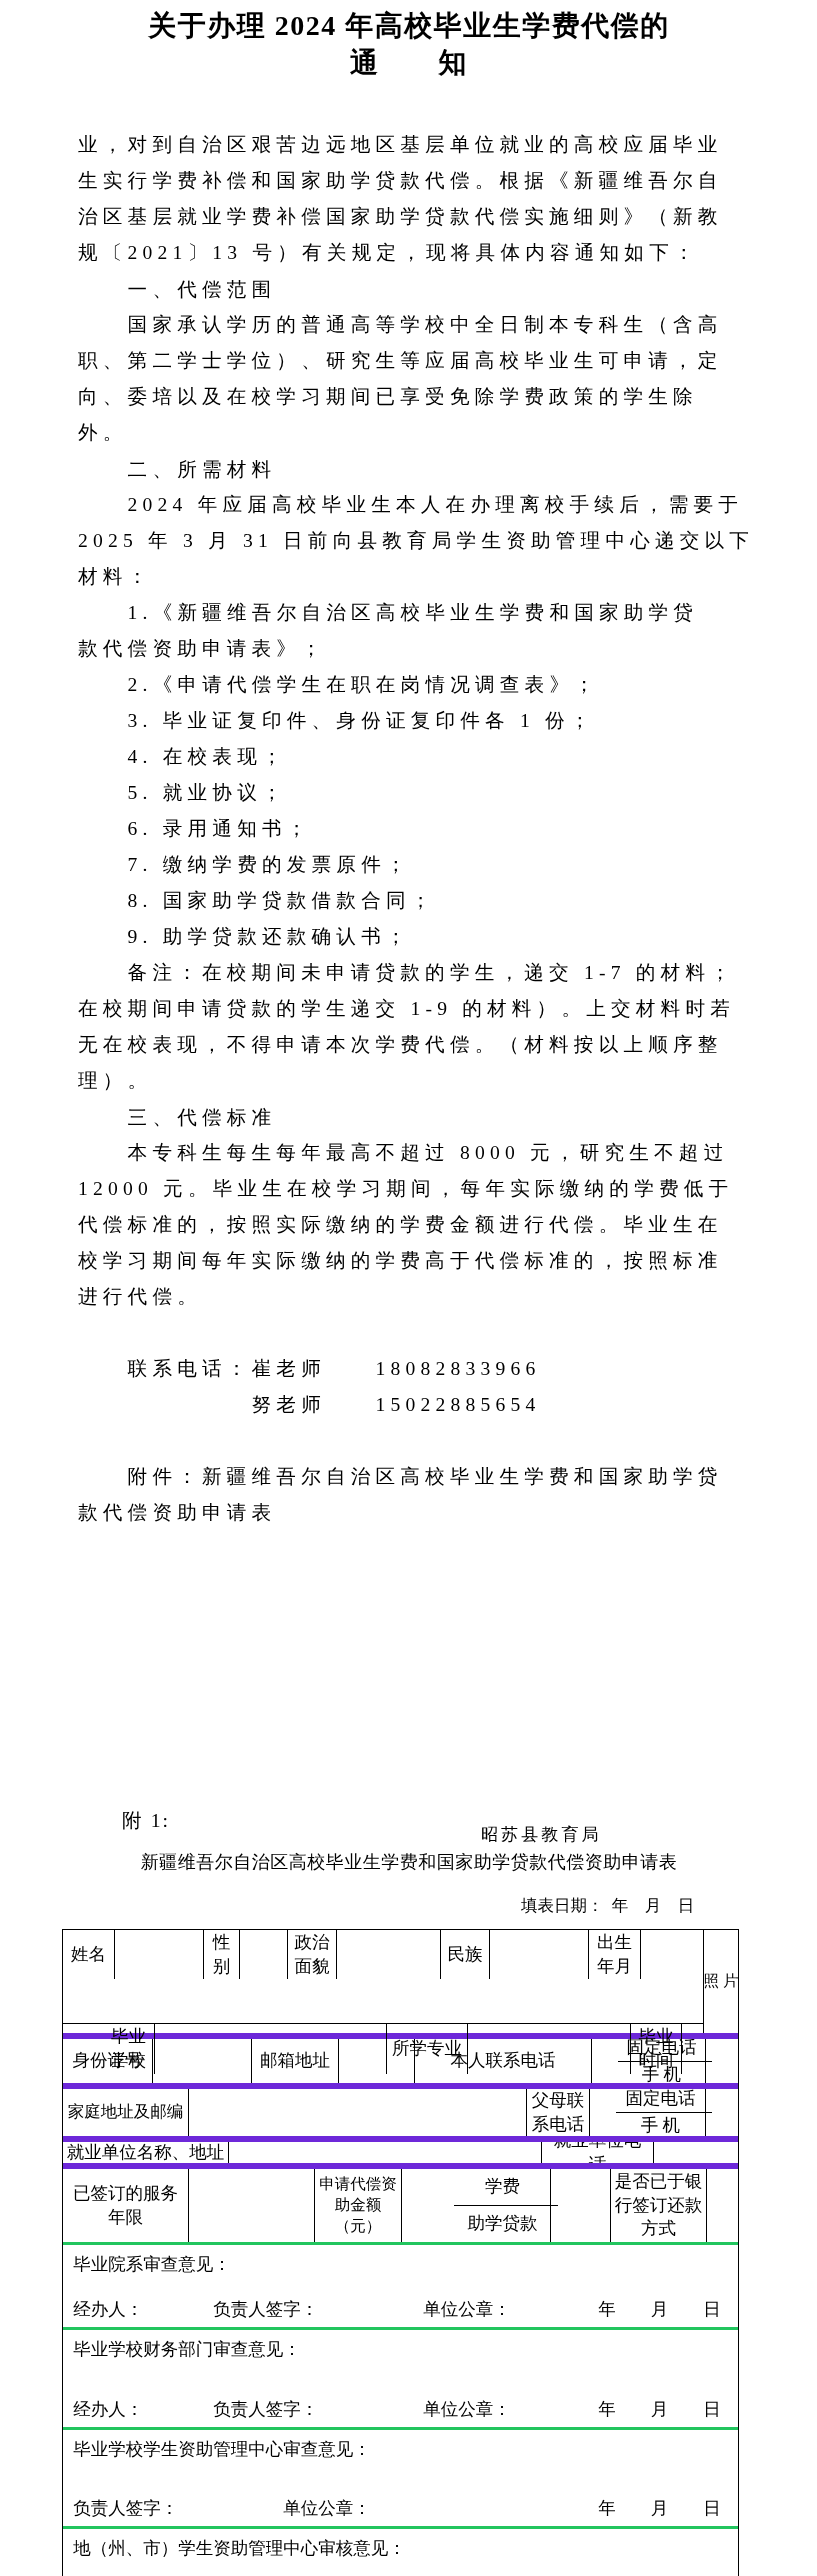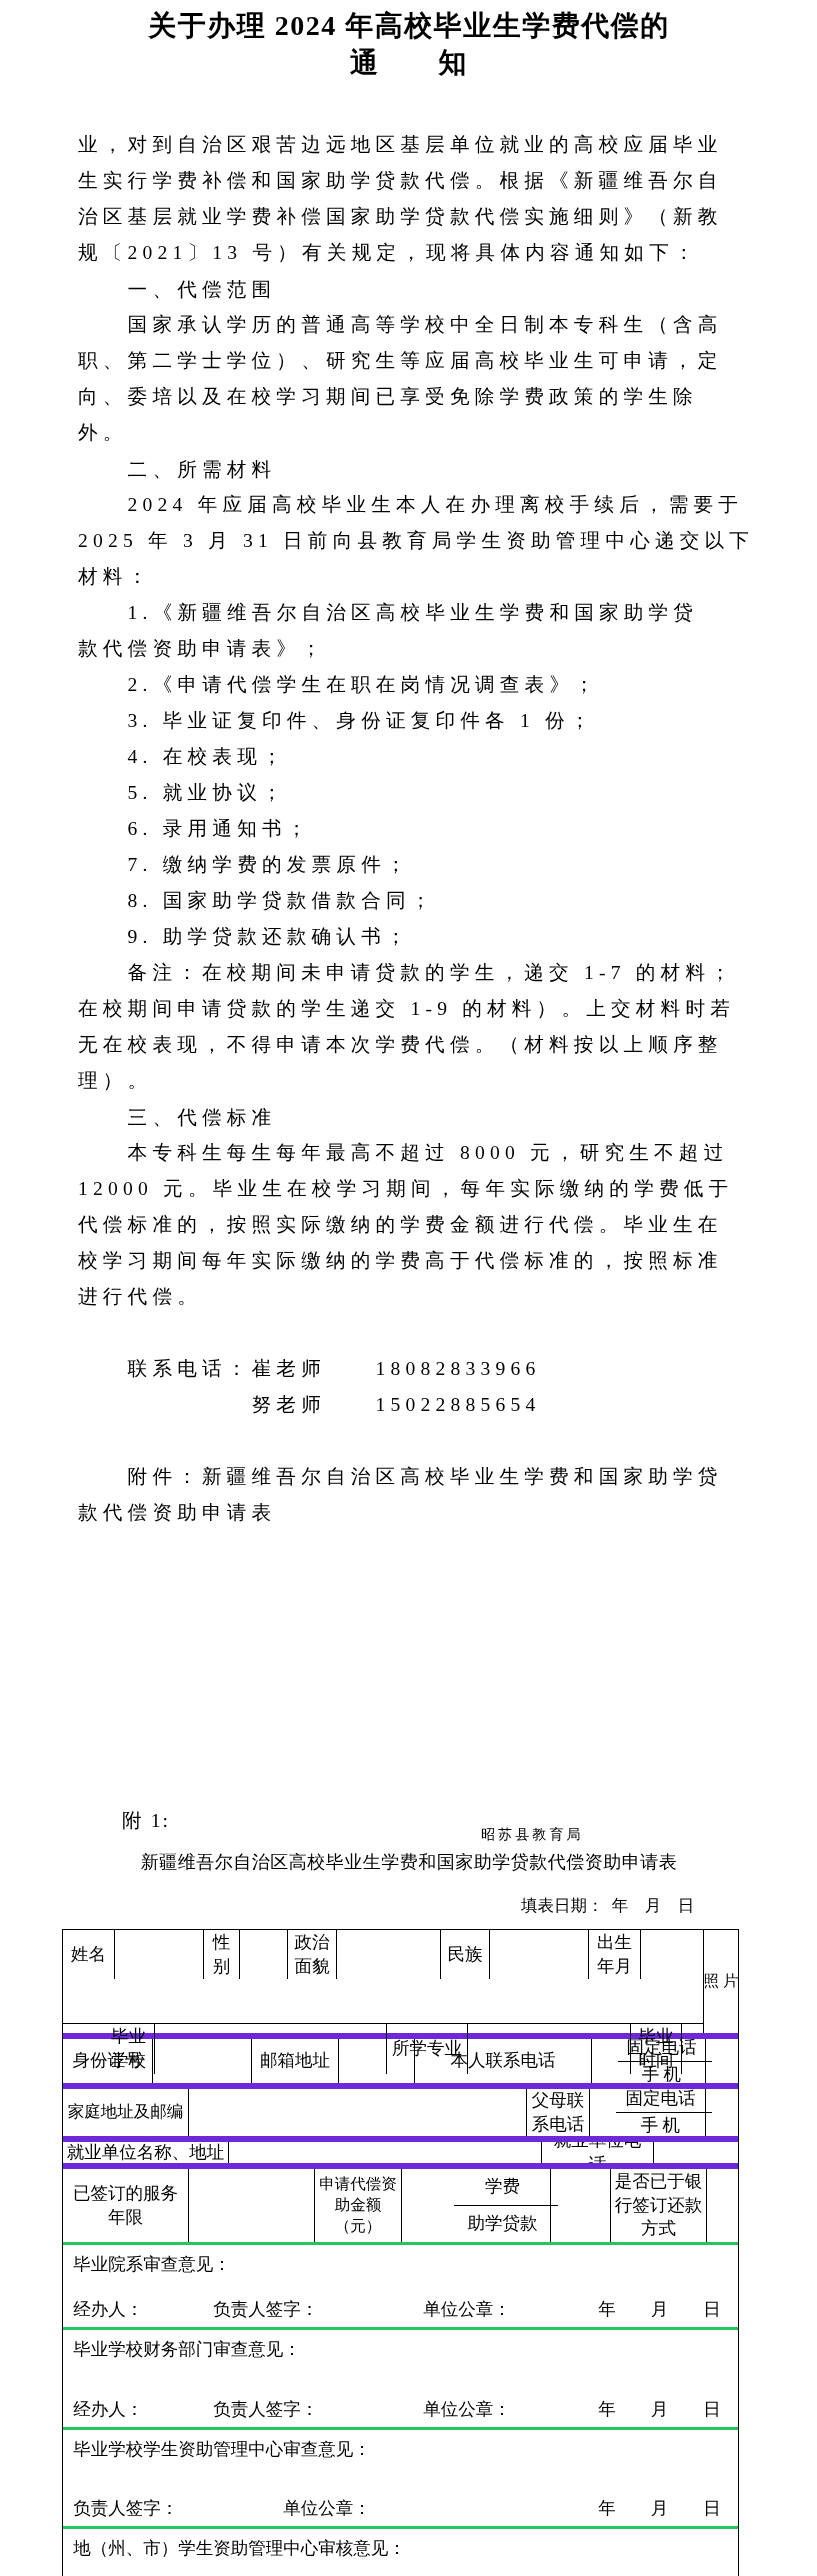--- a/index.html
+++ b/index.html
@@ -9,21 +9,21 @@
   }
   .abs { position:absolute; }
 
   
   .doc-title { left:0; top:7.2px; width:100%; text-align:center;
     font-weight:bold; font-size:28px; line-height:37px; letter-spacing:1.5px; }
   .notice-body { left:78px; top:127px; width:701px; }
   .bline { height:36px; line-height:36px; font-size:19.6px; letter-spacing:5.2px; white-space:pre; }
   .bhead { font-family:"Liberation Sans","DejaVu Sans",sans-serif; font-weight:normal; }
 
-  .sig { left:481px; top:1732px; font-size:14px; line-height:41px; letter-spacing:3.1px; white-space:pre; }
+  .sig { left:481px; top:1732px; font-size:17px; line-height:41px; letter-spacing:3.1px; white-space:pre; }
 
   .att-label { font-size:19.6px; letter-spacing:2.1px; white-space:pre; }
   #att1-label { left:122px; top:1807px; }
   #att1-title { left:0; top:1850px; width:100%; text-align:center; font-size:18px; letter-spacing:0.5px; }
   #att1-date { left:521px; top:1895px; font-size:16.5px; white-space:pre; }
 
   
   .ftable { border:1.5px solid #000; box-sizing:border-box; background:#fff; }
   #table1 { left:62px; top:1929px; width:677px; }
 

